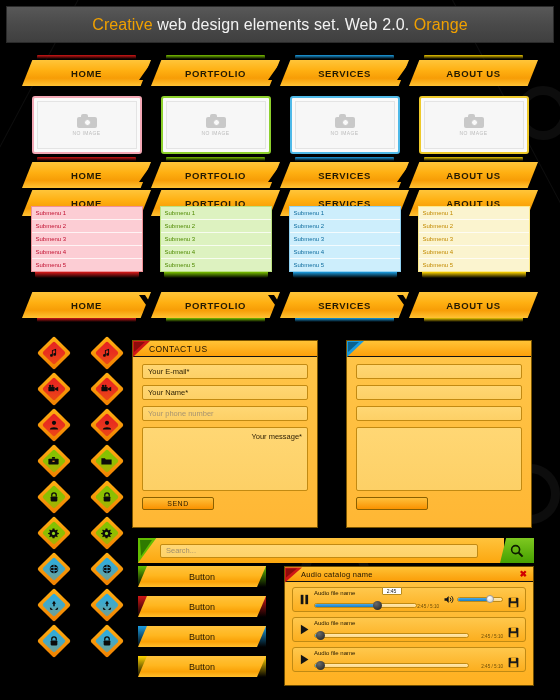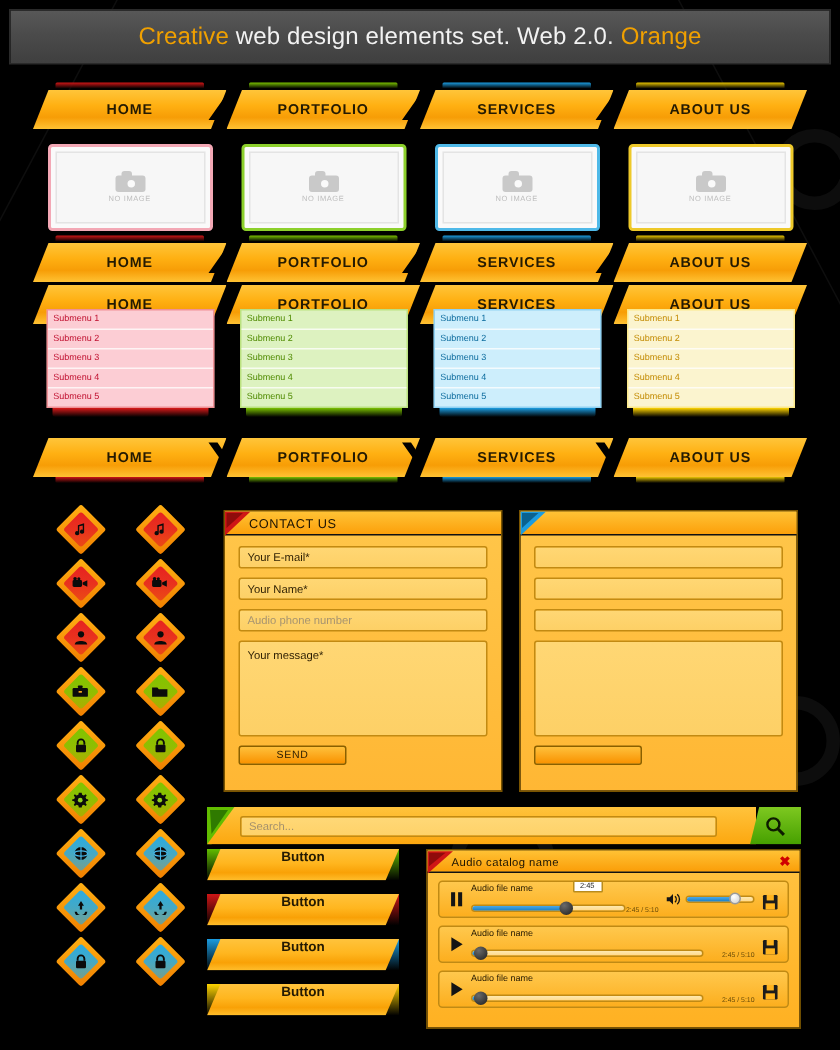--- a/index.html
+++ b/index.html
@@ -135,21 +135,21 @@
   }
 
   
   .btnstack { position:absolute; left:138px; top:566px; width:128px; }
   .btnwrap { position:relative; height:21px; margin-bottom:9px; }
   .btn-accent { position:absolute; inset:0; }
   .btn-plate {
     position:absolute; inset:0;
     background:linear-gradient(180deg,#ffc33c 0%,#ffb61f 45%,#f9a106 75%,#ffbe2c 100%);
     clip-path: polygon(7% 0%, 100% 0%, 93% 100%, 0% 100%);
-    display:flex; align-items:flex-start; justify-content:center;font-weight:bold;
+    display:flex; align-items:center; justify-content:center;
   }
   .btn-label { font-size:9px; color:#241a02; }
 
   
   .player { position:absolute; left:284px; top:566px; width:250px; height:120px;
     background:linear-gradient(180deg,#ffc342,#ffb122); border:1px solid #6e4d00; }
   .player-head { height:15px; background:linear-gradient(180deg,#ffc235,#fb9e08);
     border-bottom:1px solid #111; display:flex; align-items:center; padding-left:16px; position:relative; }
   .player-title { font-size:7.5px; color:#1c1303; letter-spacing:.3px; }
   .player-close { position:absolute; right:6px; top:3px; font-size:9px; color:#d00000; font-weight:bold; line-height:1; }
@@ -647,37 +647,37 @@
         <div class="dia-glyph">
           <svg viewBox="0 0 12 12" width="10" height="10">
             <path d="M3.3,5.4 L3.3,3.8 A2.7,2.7 0 0 1 8.7,3.8 L8.7,5.4" fill="none" stroke="#0b0b0b" stroke-width="1.5"></path>
             <rect x="2" y="5.3" width="8" height="6" rx="1" fill="#0b0b0b"></rect>
           </svg>
         </div>
       </div>
     </div>
   </div>
 
-<div class="panel" style="left:149px; top:340px; width:186px; height:188px;">
+<div class="panel" style="left:132px; top:340px; width:186px; height:188px;text-align:right;">
   <div class="panel-head">
     <svg class="corner" viewBox="0 0 17 16">
       <polygon points="0,0 17,0 0,16" fill="#cf1616"></polygon>
       <polygon points="1,1 12,1 1,11" fill="#8f0b0b"></polygon>
     </svg>
     <span class="panel-head-title">CONTACT US</span>
   </div>
   <div class="panel-body">
     <div class="field">
         <span>Your E-mail*</span>
       </div>
     <div class="field">
         <span>Your Name*</span>
       </div>
     <div class="field ph">
-        <span>Audio phone number</span>
+        <span>Your phone number</span>
       </div>
     <div class="textarea"><span>Your message*</span></div>
     <div class="send-btn">SEND</div>
   </div>
 </div>
 
 <div class="panel" style="left:346px; top:340px; width:186px; height:188px;">
   <div class="panel-head">
     <svg class="corner" viewBox="0 0 17 16">
       <polygon points="0,0 17,0 0,16" fill="#1b9ce0"></polygon>

